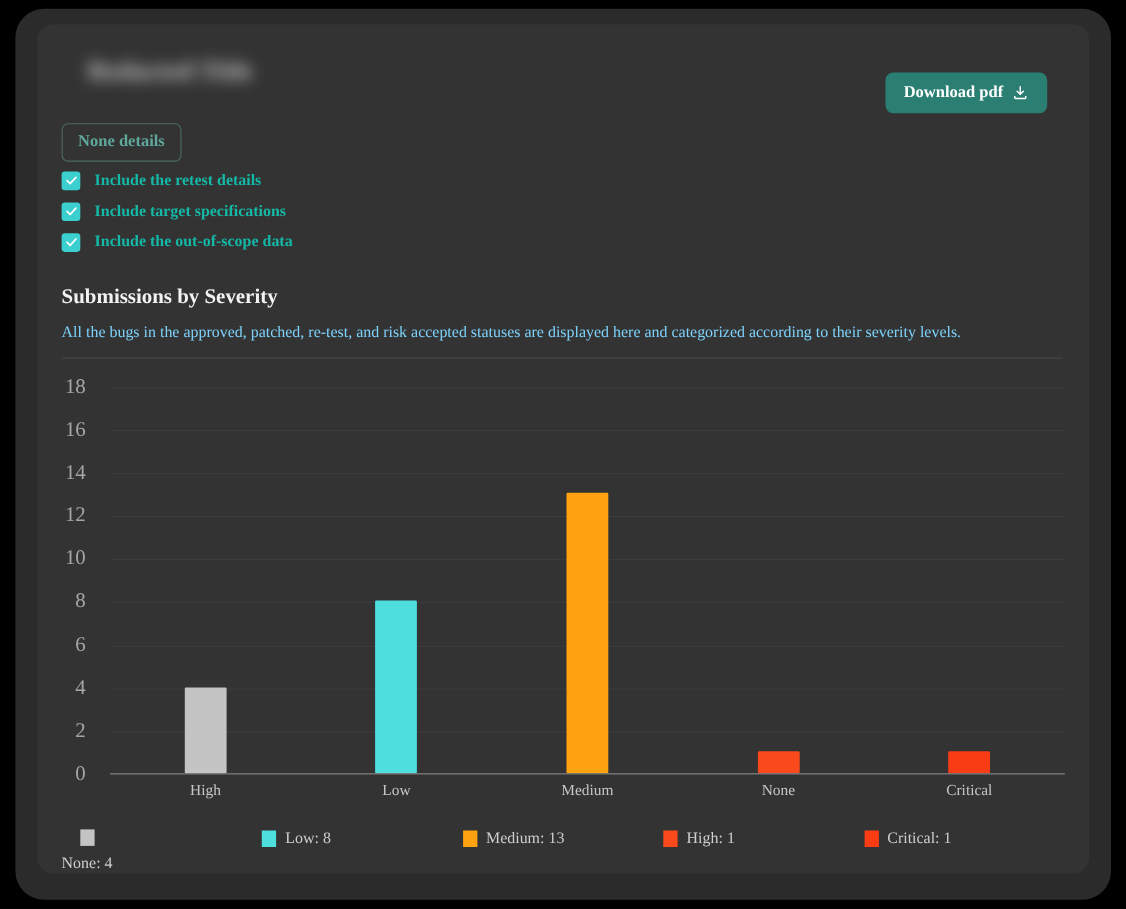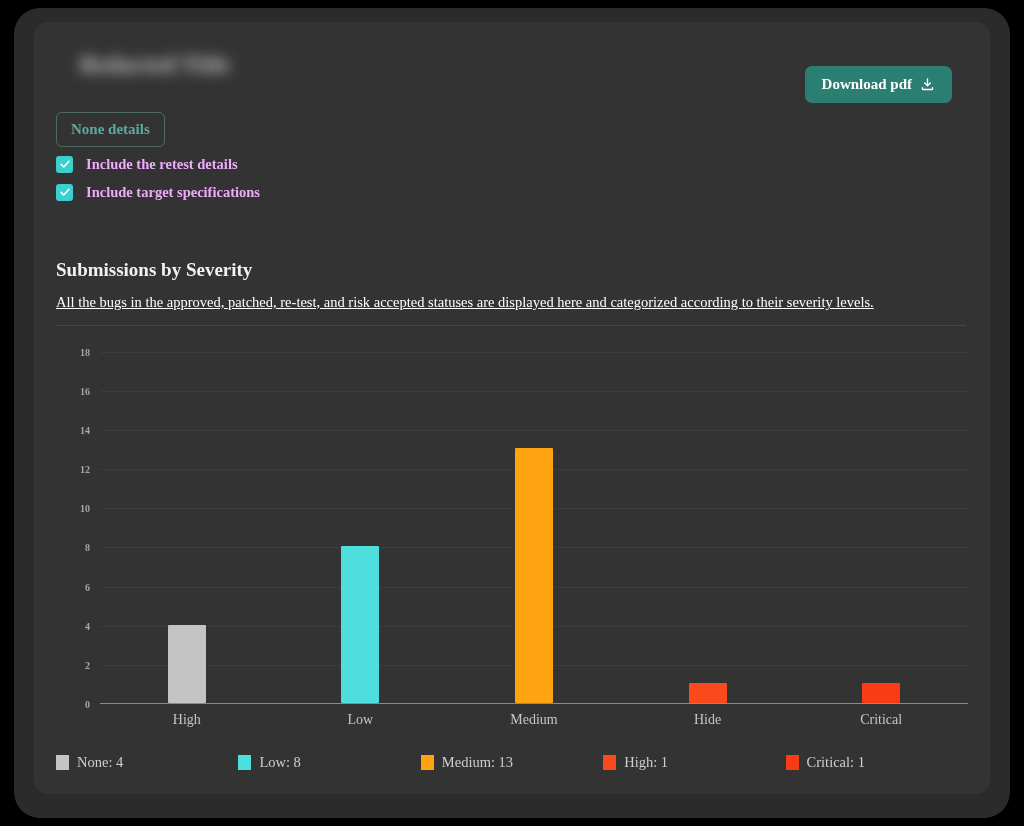--- a/index.html
+++ b/index.html
@@ -121,41 +121,40 @@
     background: #3ccfcf;
     display: inline-flex;
     align-items: center;
     justify-content: center;
     flex: 0 0 auto;
   }
   .cb svg { display: block; }
   .option-label {
     font-size: 14.5px;
     font-weight: bold;
-    color: #f0abfc;
+    color: #14b8a6;
     white-space: nowrap;
   }
 
   
   .section-title {
     position: absolute;
     left: 22px;
     top: 237px;
     font-size: 19px;
     font-weight: bold;
     color: #f2f2f2;
   }
   .section-desc {
     position: absolute;
     left: 22px;
     top: 272px;
     font-size: 14.5px;
-    color: #ffffff;
-    white-space: nowrap;
-    text-decoration: underline;
+    color: #7dd3fc;
+    white-space: nowrap;
   }
 
   .divider {
     position: absolute;
     left: 22px;
     top: 303px;
     width: 910px;
     height: 1px;
     background: #474747;
   }
@@ -171,27 +170,26 @@
 
   .y-axis {
     position: absolute;
     left: 0;
     top: 0;
     width: 34px;
     height: 372px;
   }
   .y-tick {
     position: absolute;
-    right: 0;
+    right: 12px;
     transform: translateY(-50%);
-    font-size: 10px;
+    font-size: 19px;
     color: #a6a6a6;
     text-align: right;
     white-space: nowrap;
-    font-weight: bold;
   }
 
   .plot {
     position: absolute;
     left: 44px;
     top: 0;
     right: 0;
     height: 372px;
   }
   .gridline {
@@ -313,20 +311,28 @@
 
       <div class="option-row">
         <span class="cb">
           <svg width="12" height="12" viewBox="0 0 24 24" fill="none" stroke="#ffffff" stroke-width="3.2" stroke-linecap="round" stroke-linejoin="round">
             <path d="M4 12.5l5.5 5.5L20 6.5"></path>
           </svg>
         </span>
         <span class="option-label">Include target specifications</span>
       </div>
 
+      <div class="option-row">
+        <span class="cb">
+          <svg width="12" height="12" viewBox="0 0 24 24" fill="none" stroke="#ffffff" stroke-width="3.2" stroke-linecap="round" stroke-linejoin="round">
+            <path d="M4 12.5l5.5 5.5L20 6.5"></path>
+          </svg>
+        </span>
+        <span class="option-label">Include the out-of-scope data</span>
+      </div>
 
     </div>
 
     <div class="section-title">Submissions by Severity</div>
     <div class="section-desc">All the bugs in the approved, patched, re-test, and risk accepted statuses are displayed here and categorized according to their severity levels.</div>
     <div class="divider"></div>
 
     <div class="chart-wrap">
       <div class="y-axis" id="y-axis">
           <div class="y-tick" style="top: 19.5789px;">18</div>
@@ -366,27 +372,27 @@
             <div class="bar-slot" style="left: 80%; width: 20%;">
               <div class="bar" title="Critical: 1" style="height: 19.5789px; background: rgb(250, 60, 20);"></div>
             </div>
           </div>
         <div class="axis-line"></div>
       </div>
       <div class="x-axis" id="x-axis">
           <div class="x-tick" style="left: 10%;">High</div>
           <div class="x-tick" style="left: 30%;">Low</div>
           <div class="x-tick" style="left: 50%;">Medium</div>
-          <div class="x-tick" style="left: 70%;">Hide</div>
+          <div class="x-tick" style="left: 70%;">None</div>
           <div class="x-tick" style="left: 90%;">Critical</div>
         </div>
     </div>
 
     <div class="legend" id="legend">
-        <div class="legend-item" style="left: 0%;">
+        <div class="legend-item" style="left: 0%; flex-direction: column;">
           <span class="legend-swatch" style="background: rgb(196, 196, 196);"></span>
           <span class="legend-label">None: 4</span>
         </div>
         <div class="legend-item" style="left: 20%;">
           <span class="legend-swatch" style="background: rgb(79, 222, 222);"></span>
           <span class="legend-label">Low: 8</span>
         </div>
         <div class="legend-item" style="left: 40%;">
           <span class="legend-swatch" style="background: rgb(255, 163, 16);"></span>
           <span class="legend-label">Medium: 13</span>

